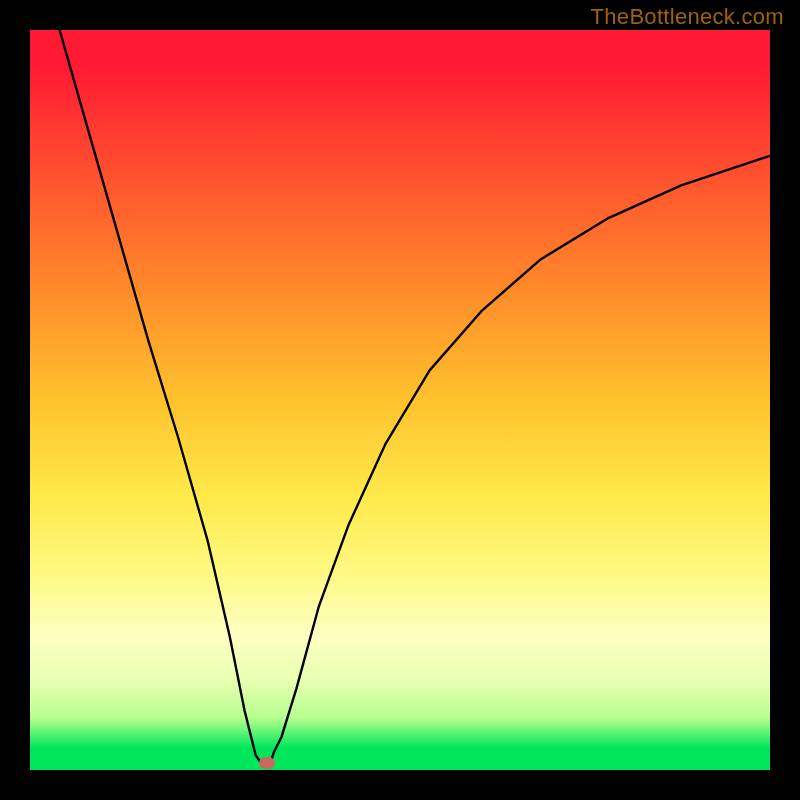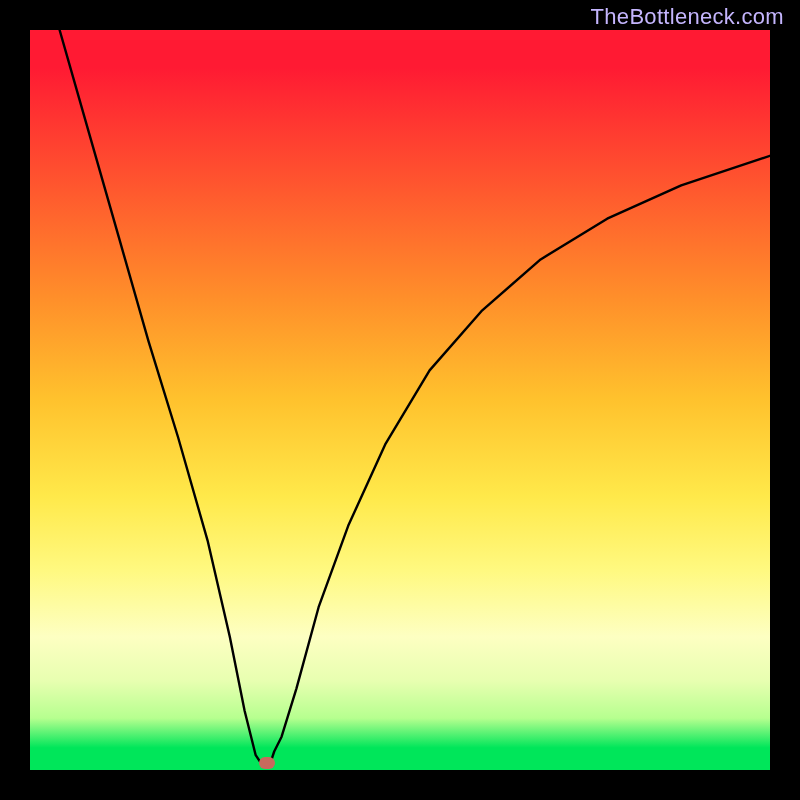--- a/index.html
+++ b/index.html
@@ -51,21 +51,21 @@
     width: 16px;
     height: 12px;
     border-radius: 6px / 6px;
     background: #c86a5d;
     transform: translate(-50%, -50%);
   }
   .watermark {
     position: absolute;
     top: 4px;
     right: 16px;
-    color: #c4b5fd;
+    color: #a16207;
     font-size: 22px;
     font-weight: 500;
     letter-spacing: 0.3px;
     user-select: none;
   }
 </style>
 </head>
 <body>
 
 <div class="frame">

